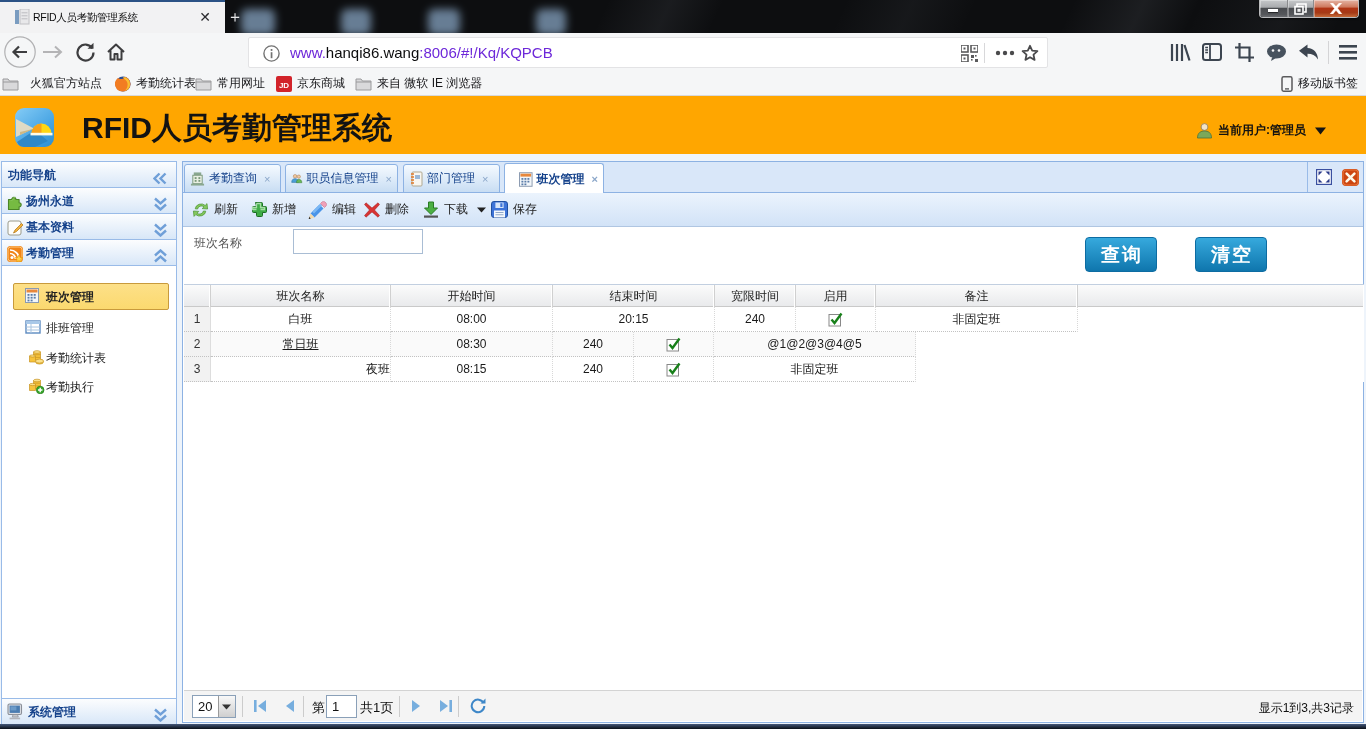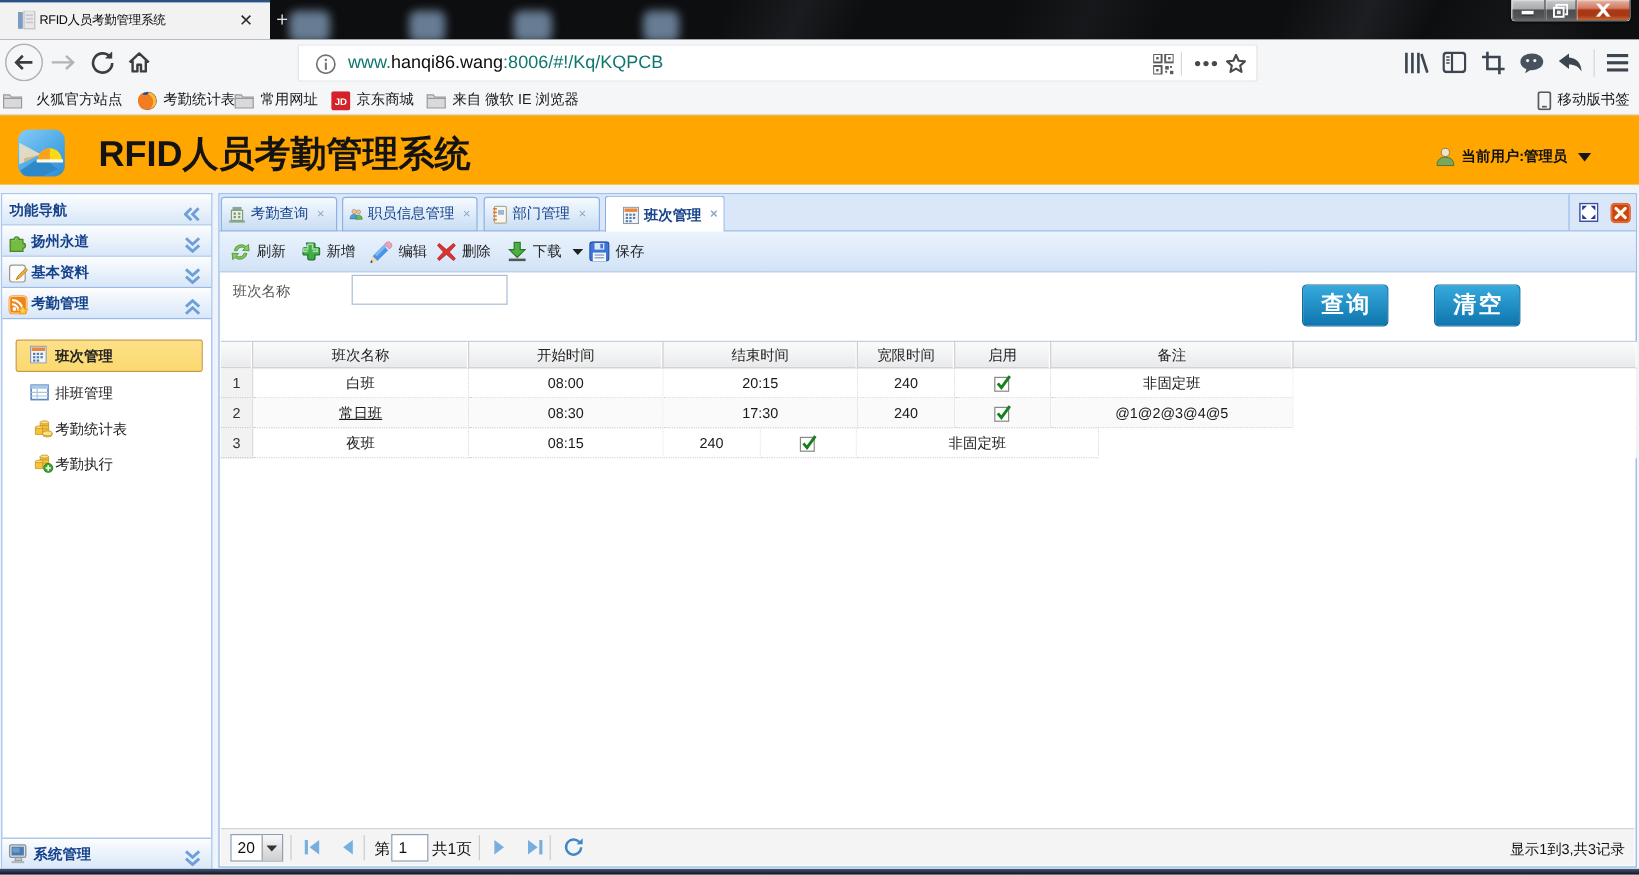--- a/index.html
+++ b/index.html
@@ -19,21 +19,21 @@
 .wbtn{height:17px;position:relative;background:linear-gradient(#c6c8ca 0%,#a9abae 42%,#4a4c50 50%,#55575b 85%,#6a6c70 100%);border-right:1px solid #8a8b8d;box-shadow:inset 1px 1px 0 rgba(255,255,255,.35);}
 .wbtn.min{width:28px;}
 .wbtn.max{width:26px;}
 .wbtn.cls{width:44px;border-right:none;background:linear-gradient(#e5b4a4 0%,#cf7b60 40%,#b03414 50%,#a53a16 75%,#c56a38 100%);}
 
 #navbar{left:0;top:33px;width:1366px;height:39px;background:#f5f6f7;}
 #bookbar{left:0;top:72px;width:1366px;height:24px;background:#f5f6f7;border-bottom:1px solid #d8d9db;}
 .bbitem{position:absolute;top:0;height:23px;display:flex;align-items:center;font-size:12px;color:#17171a;gap:5px;white-space:nowrap;}
 #urlbar{position:absolute;left:248px;top:4px;width:800px;height:31px;background:#fff;border:1px solid #e3e3e5;border-radius:2px;}
 #urltext{position:absolute;left:41px;top:0;height:29px;line-height:30px;font-size:15px;color:#0c0c0d;white-space:nowrap;}
-#urltext .gray{color:#0f766e;}
+#urltext .gray{color:#6d28d9;}
 .navicon{position:absolute;top:0;}
 
 #apphead{left:0;top:96px;width:1366px;height:58px;background:#ffa600;}
 #logo{position:absolute;left:15px;top:12px;width:39px;height:39px;border-radius:9px;background:linear-gradient(140deg,#85ccf6 0%,#4aa6e4 60%,#2d8ed2 100%);overflow:hidden;}
 #apptitle{position:absolute;left:82px;top:12px;font-size:30px;font-weight:bold;color:#131313;}
 #userarea{position:absolute;left:1196px;top:26px;display:flex;align-items:center;gap:5px;font-size:12px;font-weight:bold;color:#111;}
 
 #appbody{left:0;top:154px;width:1366px;height:570px;background:#eef4fb;}
 
 #sidebar{position:absolute;left:1px;top:7px;width:176px;height:563px;background:#fff;border:1px solid #99bbe8;border-bottom:none;}
@@ -538,32 +538,31 @@
               <rect x="1" y="2.5" width="11.5" height="11.5" fill="#fff" stroke="#888" stroke-width="1"></rect>
               <path d="M3.5 7.5 L6.5 11 L13.5 1.5" fill="none" stroke="#18801a" stroke-width="2.4"></path>
             </svg></div>
         <div class="gc" style="width:202px;">非固定班</div>
         <div class="gc last" style="flex:1;"></div>
       </div>
       <div class="grow alt">
         <div class="gc num" style="width:27px;">2</div>
         <div class="gc" style="width:180px;text-decoration:underline;">常日班</div>
         <div class="gc" style="width:162px;">08:30</div>
-        <div class="gc" style="width:162px;">17:30</div>
         <div class="gc" style="width:81px;">240</div>
         <div class="gc" style="width:80px;"><svg width="15" height="15" viewBox="0 0 15 15" style="margin-top:5px">
               <rect x="1" y="2.5" width="11.5" height="11.5" fill="#fff" stroke="#888" stroke-width="1"></rect>
               <path d="M3.5 7.5 L6.5 11 L13.5 1.5" fill="none" stroke="#18801a" stroke-width="2.4"></path>
             </svg></div>
         <div class="gc" style="width:202px;">@1@2@3@4@5</div>
         <div class="gc last" style="flex:1;"></div>
       </div>
       <div class="grow">
         <div class="gc num" style="width:27px;">3</div>
-        <div class="gc" style="width:180px;">夜班</div>
+        <div class="gc" style="width:180px;text-align:right;">夜班</div>
         <div class="gc" style="width:162px;">08:15</div>
         <div class="gc" style="width:81px;">240</div>
         <div class="gc" style="width:80px;"><svg width="15" height="15" viewBox="0 0 15 15" style="margin-top:5px">
               <rect x="1" y="2.5" width="11.5" height="11.5" fill="#fff" stroke="#888" stroke-width="1"></rect>
               <path d="M3.5 7.5 L6.5 11 L13.5 1.5" fill="none" stroke="#18801a" stroke-width="2.4"></path>
             </svg></div>
         <div class="gc" style="width:202px;">非固定班</div>
         <div class="gc last" style="flex:1;"></div>
       </div>
     </div>

